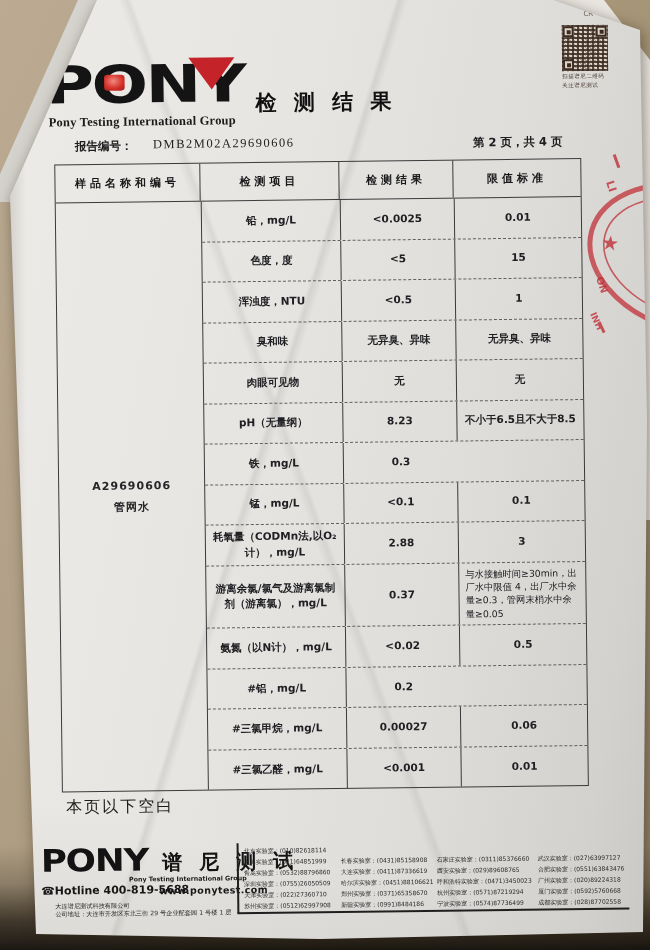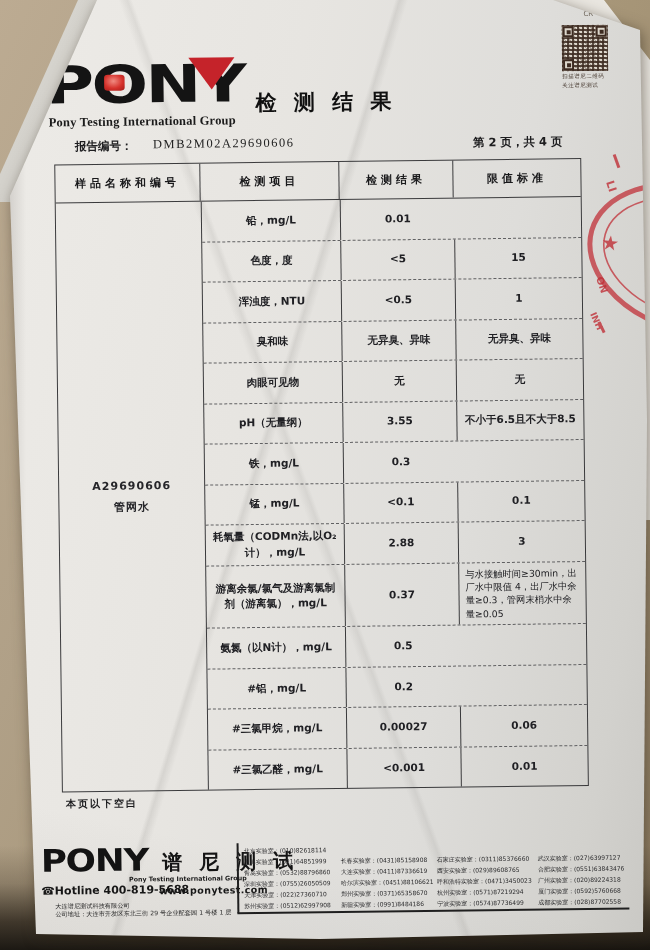--- a/index.html
+++ b/index.html
@@ -63,21 +63,21 @@
   .tbody{display:flex;align-items:stretch;}
   .sample{width:145px;border-right:1.3px solid #3a3a3c;display:flex;flex-direction:column;
       align-items:center;justify-content:center;gap:7px;font-size:11px;font-weight:bold;letter-spacing:1px;}
   .rows{flex:1;display:flex;flex-direction:column;}
   .trow{display:grid;grid-template-columns:139px 114px 1fr;border-top:1px dashed #606062;min-height:39.5px;}
   .rows .trow:first-of-type{border-top:none;}
   .td{display:flex;align-items:center;justify-content:center;text-align:center;font-size:10.5px;
       font-weight:bold;padding:4px 6px;border-right:1.3px solid #3a3a3c;line-height:1.5;color:#202024;}
   .td.limit{border-right:none;font-weight:bold;}
   .trow.long .td.limit{font-size:9.3px;font-weight:normal;text-align:left;justify-content:flex-start;line-height:1.45;}
-  .footnote{left:62px;top:794px;font-size:10px;font-weight:bold;letter-spacing:2px;color:#1c1c1e;}
+  .footnote{left:62px;top:794px;font-size:16px;font-weight:normal;letter-spacing:2px;color:#1c1c1e;}
   
   .f-logo{left:36px;top:842px;display:flex;align-items:flex-end;}
   .f-logo-en{font-size:31px;font-weight:900;letter-spacing:-1px;color:#131313;line-height:30px;transform:scaleX(1.15);transform-origin:left bottom;}
   .f-logo-cn{margin-left:28px;font-size:20px;font-weight:bold;letter-spacing:5px;color:#141414;line-height:24px;}
   .f-logo-sub{left:124px;top:873px;font-size:6.3px;font-weight:bold;color:#1a1a1a;}
   .f-hotline{left:36px;top:881px;font-size:11px;font-weight:bold;color:#161616;}
   .f-web{left:154px;top:883px;font-size:9.5px;font-weight:bold;letter-spacing:0.4px;color:#161616;}
   .f-company{left:50px;top:899px;font-size:6.2px;color:#2a2a2a;}
   .f-address{left:50px;top:907px;font-size:6.2px;color:#2a2a2a;}
   .f-divider{left:232px;top:842px;width:1.5px;height:70px;background:#1f1f1f;}
@@ -132,20 +132,21 @@
           </div>
           <div class="tbody">
             <div class="sample">
               <div>A29690606</div>
               <div>管网水</div>
             </div>
             <div class="rows">
 
                 <div class="trow">
                   <div class="td item">铅，mg/L</div>
+                  <div class="td result">&lt;0.0025</div>
                   <div class="td limit">0.01</div>
                 </div>
 
                 <div class="trow">
                   <div class="td item">色度，度</div>
                   <div class="td result">&lt;5</div>
                   <div class="td limit">15</div>
                 </div>
 
                 <div class="trow">
@@ -161,21 +162,21 @@
                 </div>
 
                 <div class="trow">
                   <div class="td item">肉眼可见物</div>
                   <div class="td result">无</div>
                   <div class="td limit">无</div>
                 </div>
 
                 <div class="trow">
                   <div class="td item">pH（无量纲）</div>
-                  <div class="td result">3.55</div>
+                  <div class="td result">8.23</div>
                   <div class="td limit">不小于6.5且不大于8.5</div>
                 </div>
 
                 <div class="trow">
                   <div class="td item">铁，mg/L</div>
                   <div class="td limit">0.3</div>
                 </div>
 
                 <div class="trow">
                   <div class="td item">锰，mg/L</div>
@@ -190,20 +191,21 @@
                 </div>
 
                 <div class="trow long">
                   <div class="td item">游离余氯/氯气及游离氯制剂（游离氯），mg/L</div>
                   <div class="td result">0.37</div>
                   <div class="td limit">与水接触时间≥30min，出厂水中限值 4，出厂水中余量≥0.3，管网末梢水中余量≥0.05</div>
                 </div>
 
                 <div class="trow">
                   <div class="td item">氨氮（以N计），mg/L</div>
+                  <div class="td result">&lt;0.02</div>
                   <div class="td limit">0.5</div>
                 </div>
 
                 <div class="trow">
                   <div class="td item">#铝，mg/L</div>
                   <div class="td limit">0.2</div>
                 </div>
 
                 <div class="trow">
                   <div class="td item">#三氯甲烷，mg/L</div>

